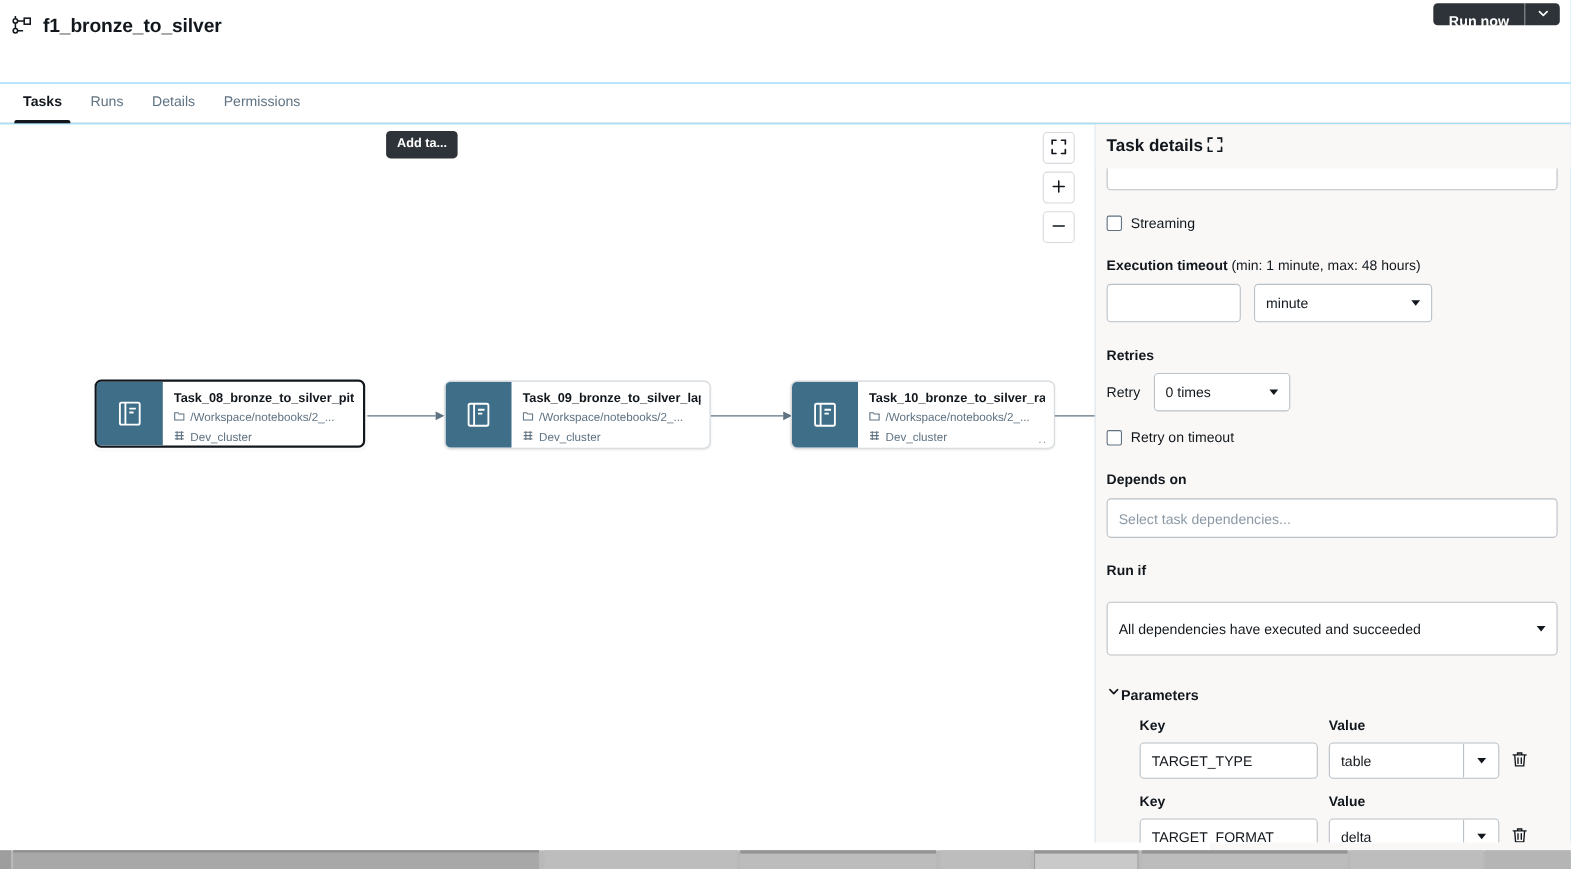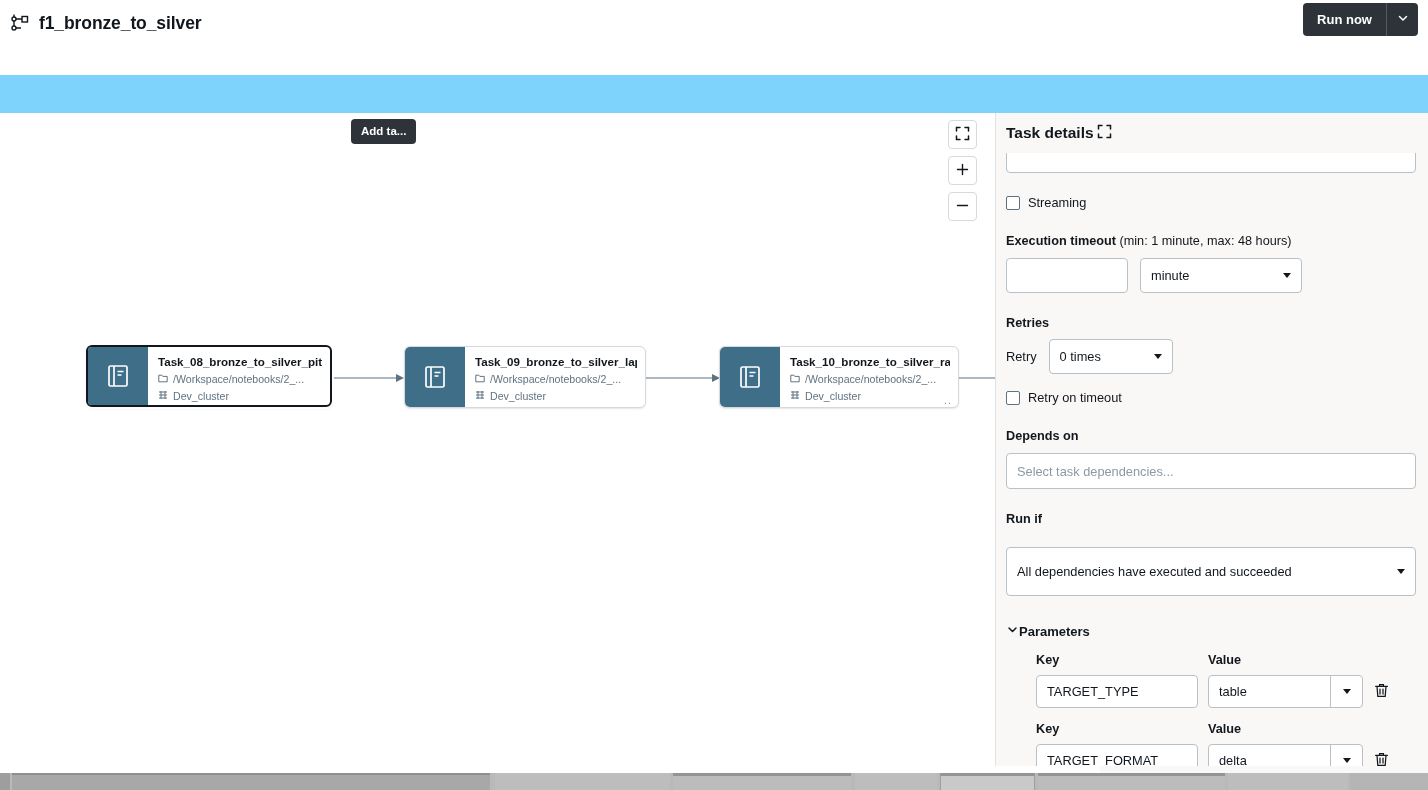--- a/index.html
+++ b/index.html
@@ -80,21 +80,21 @@
     height: 3px;
     background: #11171c;
     border-radius: 2px 2px 0 0;
   }
 
   
   .runnow-wrap {
     position: absolute;
     top: 3px; right: 10px;
     display: flex;
-    height: 33px;
+    height: 20px;
     border-radius: 14px;
   }
   .runnow-btn {
     background: #2d3338;
     color: #ffffff;
     font-size: 13px;
     font-weight: bold;
     border: none;
     border-radius: 4px 0 0 4px;
     padding: 0 14px;
@@ -442,20 +442,26 @@
       <button class="runnow-caret">
         <span>
           <svg width="12" height="12" viewBox="0 0 12 12">
               <path d="M2.5 4.5L6 8l3.5-3.5" stroke="#ffffff" stroke-width="1.5" fill="none" stroke-linecap="round" stroke-linejoin="round"></path>
             </svg>
         </span>
       </button>
     </div>
   </div>
 
+  <div class="tabs">
+    <div class="tab active">Tasks</div>
+    <div class="tab">Runs</div>
+    <div class="tab">Details</div>
+    <div class="tab">Permissions</div>
+  </div>
 
   <div class="canvas">
 
     <div class="tooltip">Add ta...</div>
 
     <div class="canvas-ctrls">
       <button class="ctrl-btn">
         <span>
           <svg width="15" height="15" viewBox="0 0 15 15" fill="none" stroke="#11171c" stroke-width="1.5" stroke-linecap="round">
             <path d="M1.5 5V1.5H5M10 1.5h3.5V5M13.5 10v3.5H10M5 13.5H1.5V10"></path>

